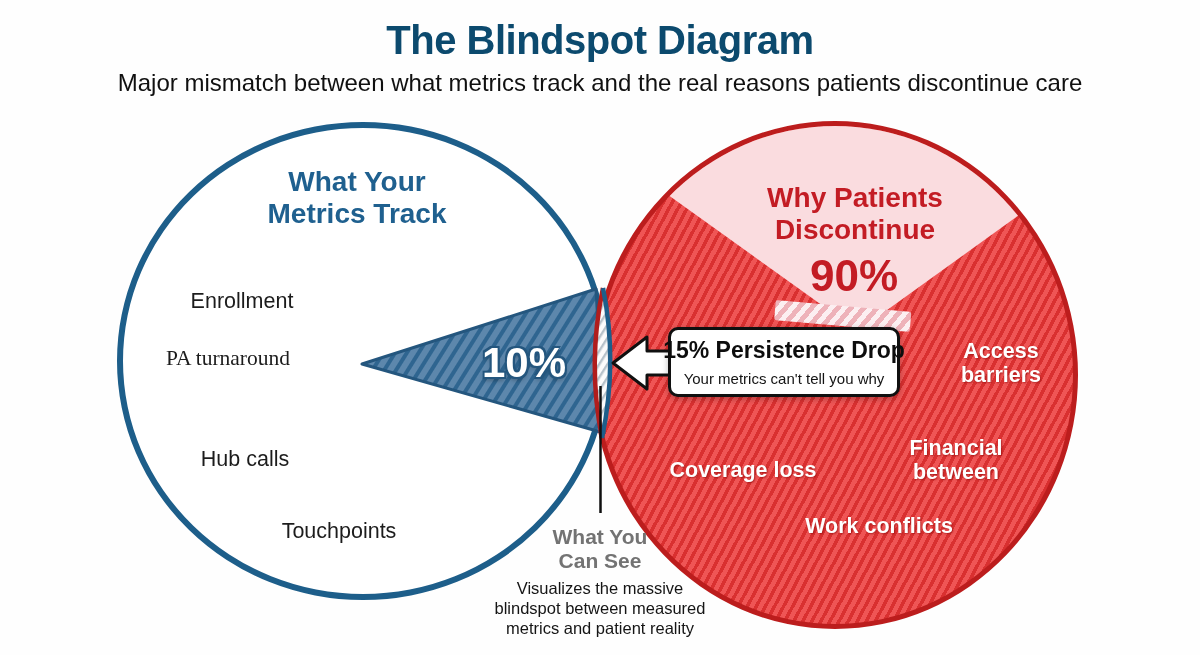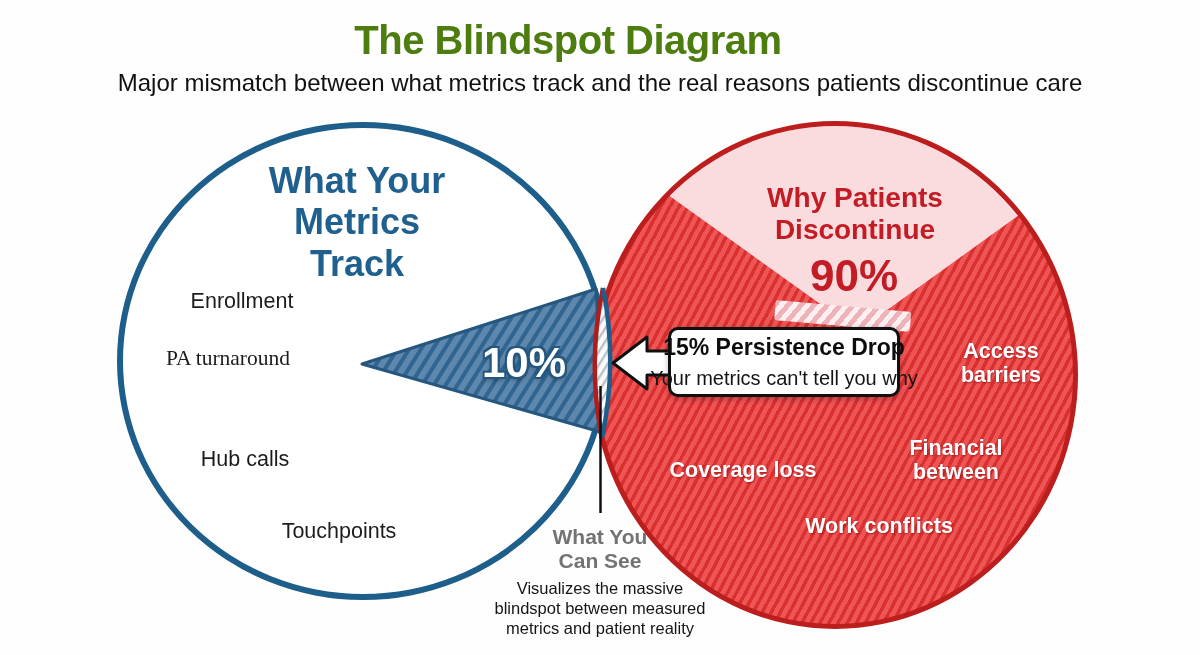--- a/index.html
+++ b/index.html
@@ -4,21 +4,21 @@
 <style>
   html,body{margin:0;padding:0;background:#ffffff;}
   .stage{
     position:relative;width:1200px;height:655px;overflow:hidden;background:#fefefe;
     font-family:"Liberation Sans", sans-serif;color:#111;
   }
   .abs{position:absolute;}
   .center{transform:translate(-50%,-50%);text-align:center;}
 
   
-  .main-title{left:568px;top:40px;font-size:40px;font-weight:800;letter-spacing:-0.5px;color:#4d7c0f;white-space:nowrap;}
+  .main-title{left:600px;top:40px;font-size:40px;font-weight:800;letter-spacing:-0.5px;color:#0c4a6e;white-space:nowrap;}
   .main-subtitle{left:600px;top:83px;font-size:24px;color:#101010;white-space:nowrap;}
 
   
   .blue-circle{
     left:117px;top:122px;width:492px;height:478px;border-radius:50%;
     border:6px solid #1d5e8a;background:#ffffff;box-sizing:border-box;
   }
   .red-circle{
     left:592px;top:121px;width:486px;height:508px;border-radius:50%;
     border:5px solid #bc1d1d;box-sizing:border-box;overflow:hidden;
@@ -28,21 +28,21 @@
     position:absolute;inset:0;background:#fadcdf;
     clip-path:polygon(261px 205px,-159px -96px,-159px -160px,661px -160px,661px -83px);
   }
   .pink-strip{
     position:absolute;left:178px;top:174px;width:136px;height:20px;
     transform:rotate(5deg);transform-origin:left center;border-radius:2px;
     background:repeating-linear-gradient(125deg,#eeb2b9 0 5px,#fceff1 5px 10px);
   }
 
   
-  .blue-heading{left:357px;top:222px;width:210px;font-size:36px;line-height:1.15;font-weight:700;color:#1f608f;}
+  .blue-heading{left:357px;top:198px;width:210px;font-size:28px;line-height:1.15;font-weight:700;color:#1f608f;}
   .metric-item{font-size:21.5px;color:#1c1c1c;white-space:nowrap;}
   .mi-0{left:242px;top:301px;}
   .mi-1{left:228px;top:358px;font-family:Liberation Serif, serif;}
   .mi-2{left:245px;top:459px;}
   .mi-3{left:339px;top:531px;text-align:center;}
   .overlap-pct{
     left:524px;top:363px;font-size:42px;font-weight:800;color:#ffffff;white-space:nowrap;
     text-shadow:-2px -2px 0 #24567e,2px -2px 0 #24567e,-2px 2px 0 #24567e,2px 2px 0 #24567e,0 3px 5px rgba(0,0,0,.35);
   }
   .red-heading{left:855px;top:214px;width:220px;font-size:28px;line-height:1.15;font-weight:700;color:#c31c24;}
@@ -55,21 +55,21 @@
   .ri-3{left:879px;top:527px;white-space:nowrap;}
 
   
   .callout{
     left:668px;top:327px;width:232px;height:70px;background:#ffffff;
     border:3px solid #101010;border-radius:10px;box-sizing:border-box;
     display:flex;flex-direction:column;justify-content:center;align-items:center;
     box-shadow:0 2px 6px rgba(0,0,0,.25);z-index:6;
   }
   .callout-title{font-size:23px;font-weight:800;color:#0d0d0d;white-space:nowrap;}
-  .callout-sub{font-size:20px;color:#141414;white-space:nowrap;margin-top:6px;}
+  .callout-sub{font-size:15px;color:#141414;white-space:nowrap;margin-top:6px;}
 
   
   .note-title{left:600px;top:549px;width:120px;font-size:21px;line-height:1.12;font-weight:800;color:#737373;z-index:5;}
   .note-desc{left:600px;top:608px;width:232px;font-size:16.5px;line-height:1.22;color:#151515;z-index:5;}
 
   .overlay-svg{position:absolute;left:0;top:0;z-index:4;}
   .txt{z-index:5;}
 </style>
 </head>
 <body>

